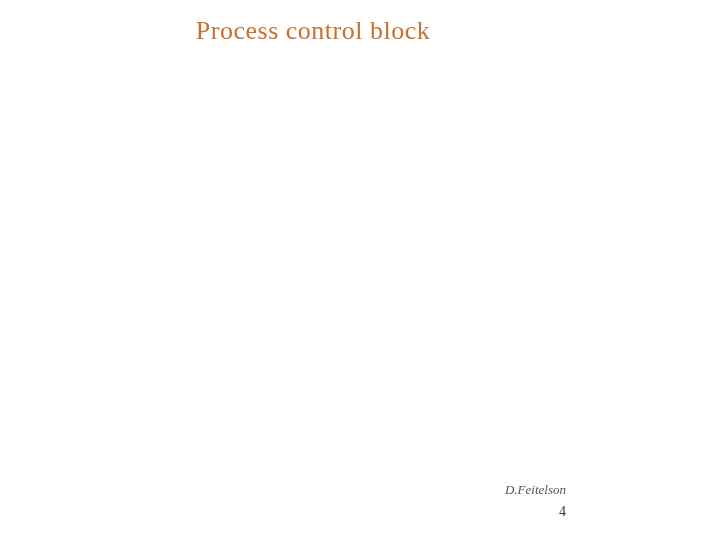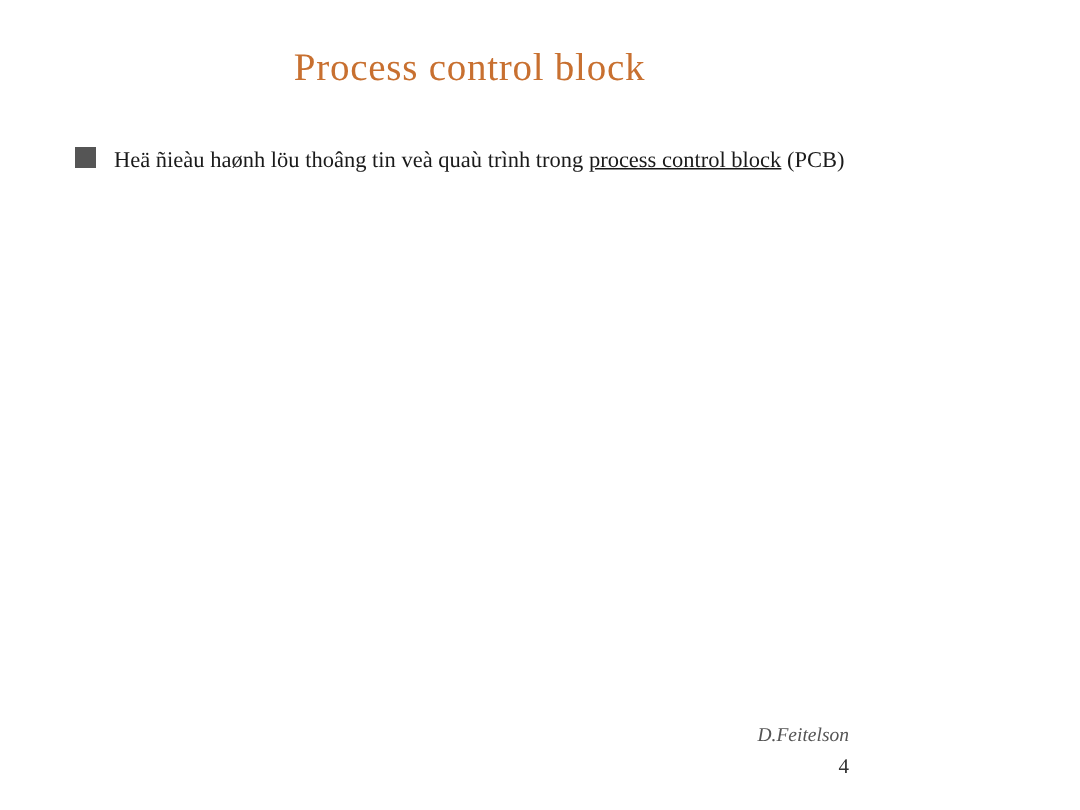--- a/index.html
+++ b/index.html
@@ -14,21 +14,21 @@
       background-color: #ffffff;
       font-family: 'Times New Roman', Times, serif;
       position: relative;
       overflow: hidden;
     }
 
     .slide-container {
       width: 626px;
       height: 540px;
       position: relative;
-      padding: 30px 50px;
+      padding: 16px 50px;
     }
 
     .slide-title {
       text-align: center;
       font-size: 26px;
       font-weight: normal;
       color: #c87030;
       margin-bottom: 35px;
       letter-spacing: 0.5px;
     }
@@ -84,28 +84,18 @@
       color: #333333;
     }
   </style>
 </head>
 <body>
 
 <div class="slide-container">
 
   <h1 class="slide-title">Process control block</h1>
 
-  <div class="content-area">
-
-    <div class="bullet-item">
-      <div class="bullet-icon"></div>
-      <span class="bullet-text">
-        Heä ñieàu haønh löu thoâng tin veà quaù trình trong <span class="highlight">process control block</span> (PCB)
-      </span>
-    </div>
-
-  </div>
 
   <div class="footer-author">D.Feitelson</div>
 
   <div class="footer-page">4</div>
 
 </div>
 
 </body></html>

